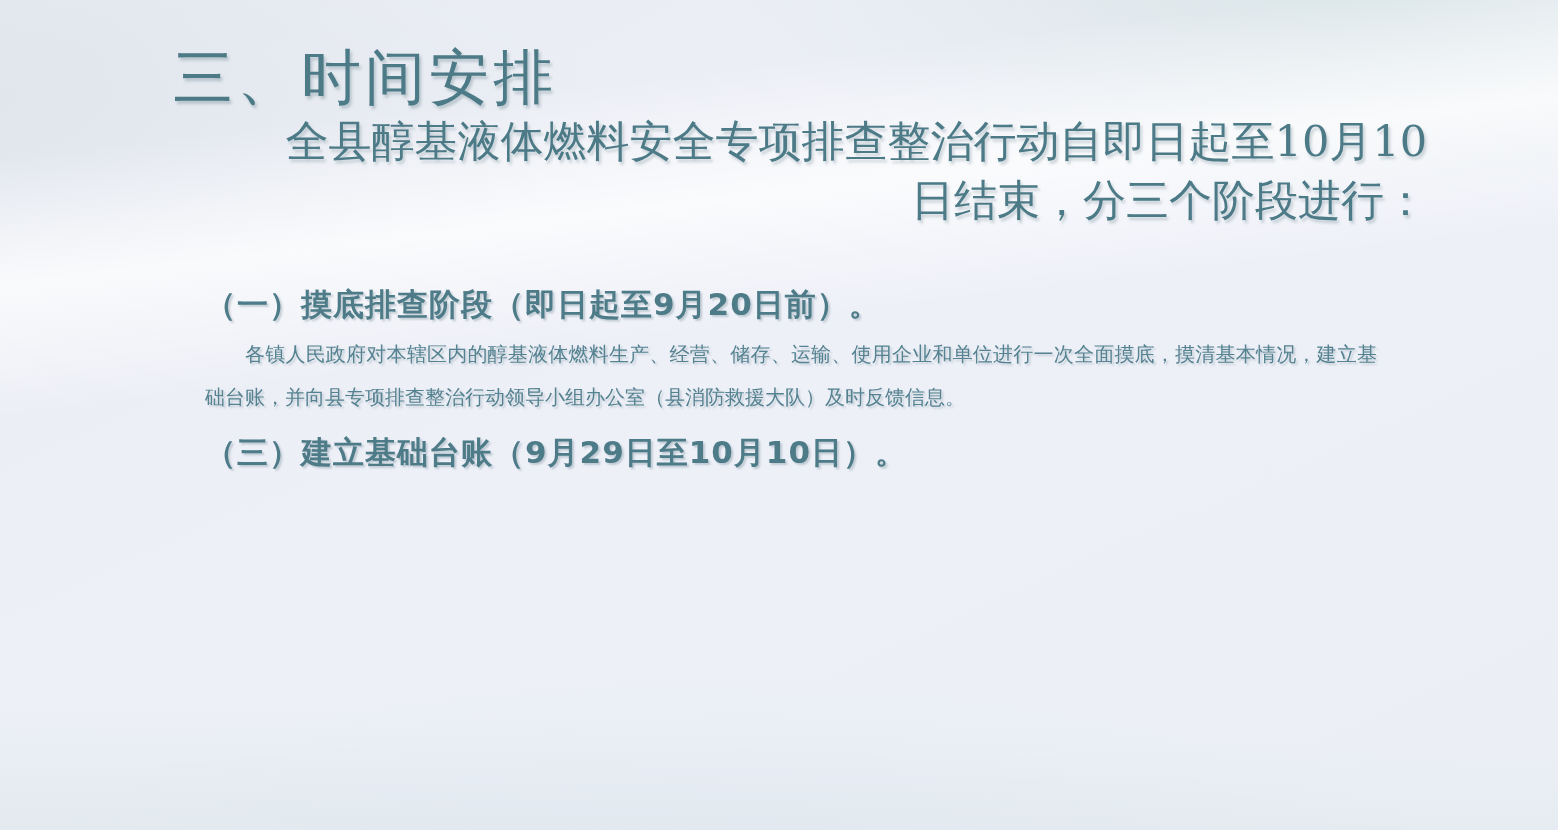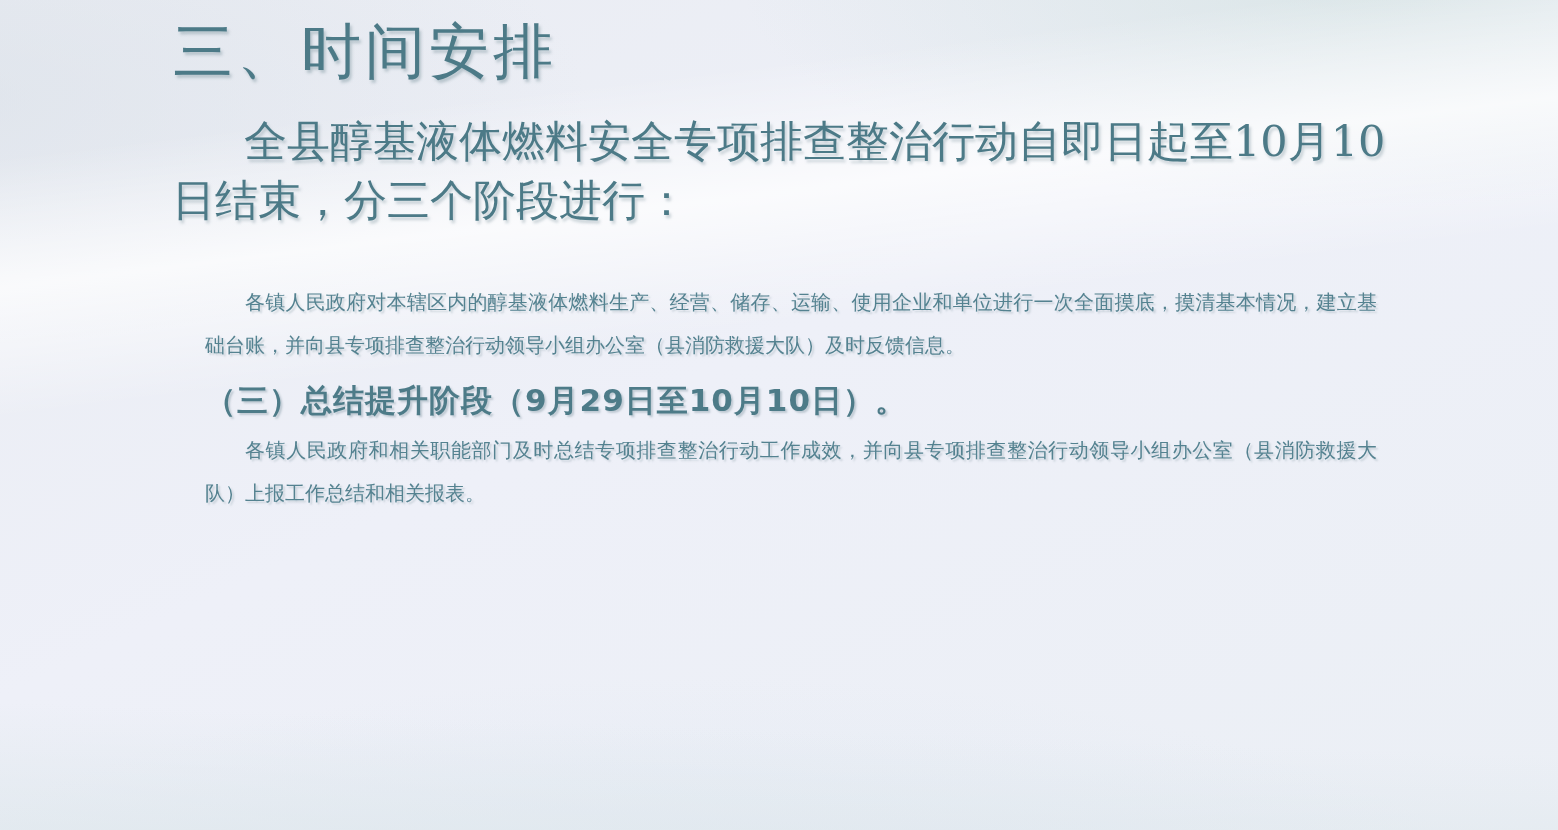--- a/index.html
+++ b/index.html
@@ -46,21 +46,21 @@
       rgba(255,255,255,0) 0%,
       rgba(222,231,236,0.8) 60%,
       rgba(214,224,231,0.9) 100%);
     transform: rotate(2deg);
     pointer-events: none;
   }
 
   .title {
     position: absolute;
     left: 173px;
-    top: 12px;
+    top: 38px;
     margin: 0;
     font-family: "DejaVu Serif", "Liberation Serif", serif;
     font-size: 60px;
     font-weight: 500;
     letter-spacing: 4px;
     color: var(--title, #4c7a87);
     text-shadow: 2px 3px 3px rgba(125, 148, 158, 0.45);
     white-space: nowrap;
   }
 
@@ -69,20 +69,21 @@
     left: 172px;
     top: 112px;
     width: 1255px;
     margin: 0;
     font-family: "DejaVu Serif", "Liberation Serif", serif;
     font-size: 43px;
     line-height: 59px;
     text-indent: 72px;
     color: var(--title, #4c7a87);
     text-shadow: 2px 3px 3px rgba(125, 148, 158, 0.40);
+    text-align: right;
   }
 
   .content {
     position: absolute;
     left: 205px;
     top: 281px;
     width: 1172px;
   }
 
   .section h2 {
@@ -115,25 +116,25 @@
   <div class="swoosh-top"></div>
   <div class="swoosh-bottom"></div>
 
   <h1 class="title">三、时间安排</h1>
 
   <p class="intro">全县醇基液体燃料安全专项排查整治行动自即日起至10月10日结束，分三个阶段进行：</p>
 
   <div class="content">
 
     <div class="section">
+      <h2>（一）摸底排查阶段（即日起至9月20日前）。</h2>
       <p>各镇人民政府对本辖区内的醇基液体燃料生产、经营、储存、运输、使用企业和单位进行一次全面摸底，摸清基本情况，建立基础台账，并向县专项排查整治行动领导小组办公室（县消防救援大队）及时反馈信息。</p>
     </div>
 
     <div class="section">
     </div>
 
     <div class="section">
-      <h2>（三）总结提升阶段（9月29日至10月10日）。</h2>
-      <p>各镇人民政府和相关职能部门及时总结专项排查整治行动工作成效，并向县专项排查整治行动领导小组办公室（县消防救援大队）上报工作总结和相关报表。</p>
+      <h2>（三）建立基础台账（9月29日至10月10日）。</h2>
     </div>
 
   </div>
 </div>
 
 </body></html>

